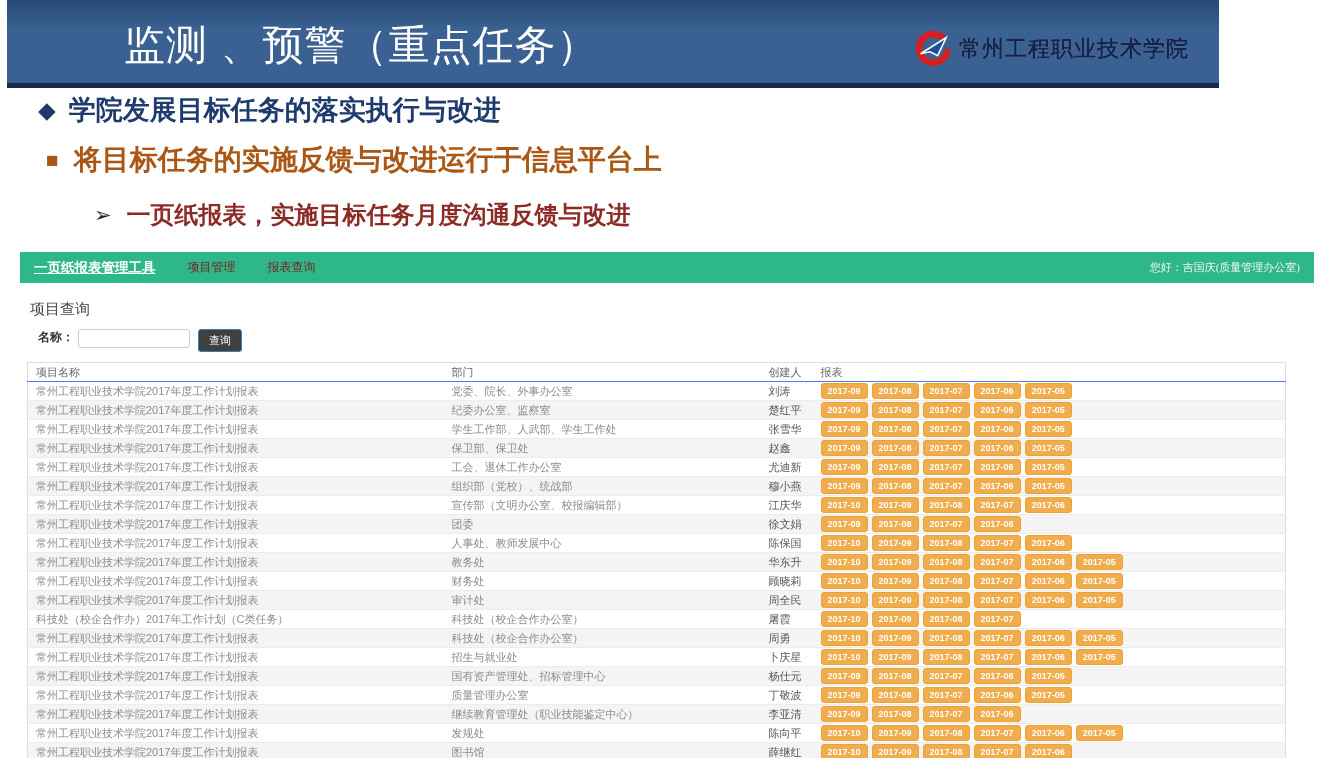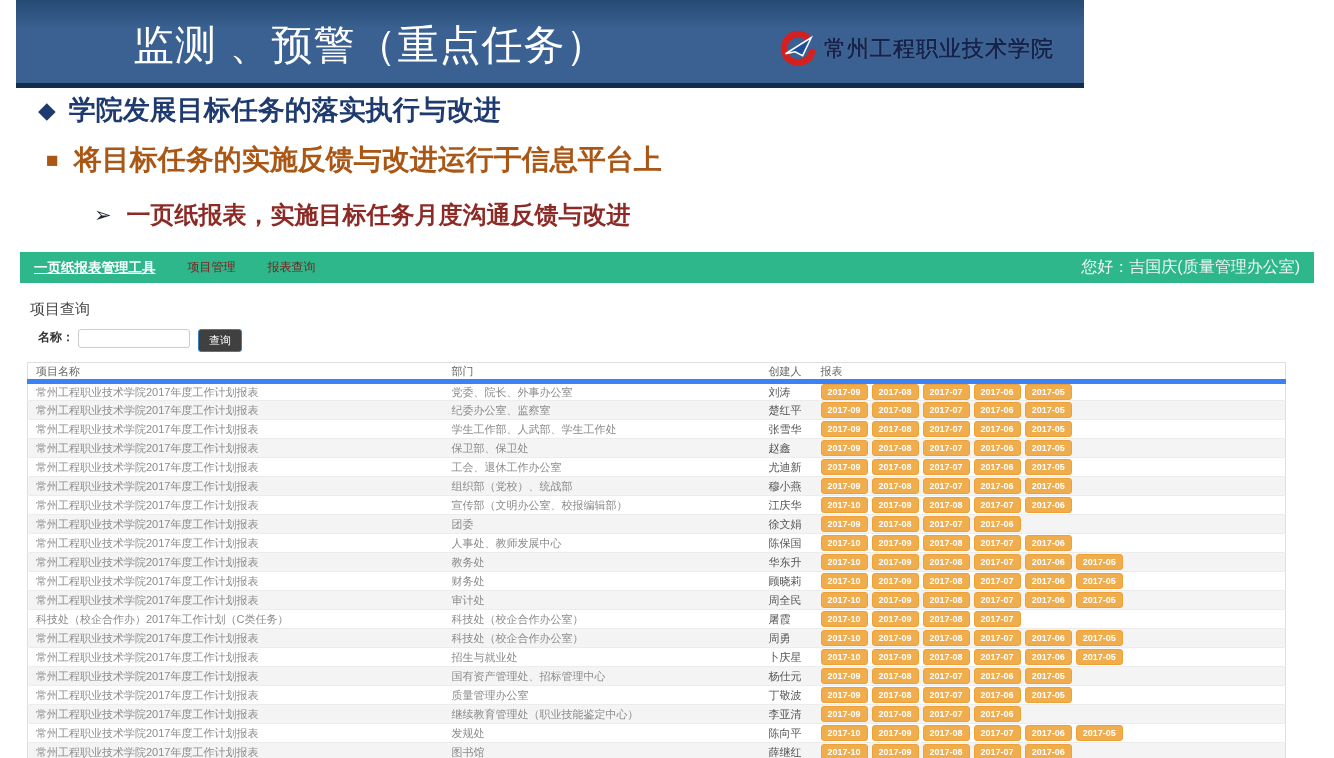--- a/index.html
+++ b/index.html
@@ -1,21 +1,21 @@
 <!DOCTYPE html>
 <html><head>
 <meta charset="utf-8">
 <style>
   * { box-sizing: border-box; margin: 0; padding: 0; }
   html,body { width:1334px; height:758px; }
   body { font-family:"Liberation Sans","DejaVu Sans",sans-serif; background:#ffffff; }
   .slide { position:relative; width:1334px; height:758px; background:#fff; overflow:hidden; }
 
   
-  .banner { position:absolute; left:16px; top:0; width:1068px; height:88px;
+  .banner { position:absolute; left:7px; top:0; width:1212px; height:88px;
             background:linear-gradient(180deg,#264a73 0%,#3a6191 35%,#3a6191 100%);
             border-bottom:5px solid #142c4a; }
   .banner-title { position:absolute; left:117px; top:18px; font-size:41px; color:#ffffff;
                   letter-spacing:1px; white-space:nowrap; }
   .logo { position:absolute; right:30px; top:30px; display:flex; align-items:center; }
   .logo-text { font-family:"Liberation Serif","DejaVu Serif",serif; font-weight:bold;
                font-size:22px; color:#14244e; margin-left:7px; letter-spacing:1px;
                text-shadow:0 0 1px rgba(255,255,255,.35); white-space:nowrap;text-align:right; }
 
   
@@ -27,34 +27,34 @@
   .h3 { top:199px; left:94px; gap:15px; color:#8c2b26; font-size:24px; font-weight:bold; }
   .h3 .bullet { color:#1e2430; font-size:21px; font-weight:normal; }
 
   
   .app { position:absolute; left:20px; top:252px; width:1294px; }
   .navbar { height:31px; background:#2db78a; display:flex; align-items:center;
             padding:0 14px; color:#fff; }
   .brand { font-size:13.5px; font-weight:bold; text-decoration:underline;
            margin-right:32px; color:#fff; cursor:pointer; }
   .nav-item { font-size:12px; margin-right:32px; color:#7f1d1d; cursor:pointer; }
-  .user { margin-left:auto; font-size:16px; color:#f1f6f4; cursor:pointer; }
+  .user { margin-left:auto; font-size:11px; color:#f1f6f4; cursor:pointer;font-family:Liberation Serif, serif; }
 
   .page-title { margin:17px 0 10px 10px; font-size:15px; color:#454545; }
   .search-row { margin-left:18px; display:flex; }
   .search-label { font-size:12px; color:#333; font-weight:bold; }
   .search-input { width:112px; height:19px; border:1px solid #cccccc; border-radius:3px;
                   margin-left:4px; font-size:11px; padding:0 4px; }
   .btn-query { margin-left:8px; background:#404040; border:1px solid #357ebd; color:#fff;
                border-radius:3px; font-size:11px; padding:3px 10px; cursor:pointer; }
 
   table.tbl { margin:10px 0 0 7px; width:1258px; border-collapse:collapse;
               table-layout:fixed; border:1px solid #dedede; }
   .tbl th { font-size:11px; color:#666; font-weight:normal; text-align:left;
-            padding:0 8px; height:19px; border-bottom:5px solid #3b82f6; background:#fff;
+            padding:0 8px; height:19px; border-bottom:1px solid #3b82f6; background:#fff;
             white-space:nowrap; }
   .tbl td { font-size:11px; color:#8b8b8b; padding:0 8px; height:19px;
             border-top:1px solid #ececec; white-space:nowrap; overflow:hidden; }
   .tbl tbody tr:nth-child(even) td { background:#f4f4f4; }
   td.c-creator { color:#555; }
   .report-btn { display:inline-block; background:#f0ad4e; border:1px solid #eea236;
                 color:#fff; font-size:9px; font-weight:bold; padding:2.5px 6px;
                 border-radius:3px; margin-right:4px; line-height:1; cursor:pointer; }
 </style>
 </head>

